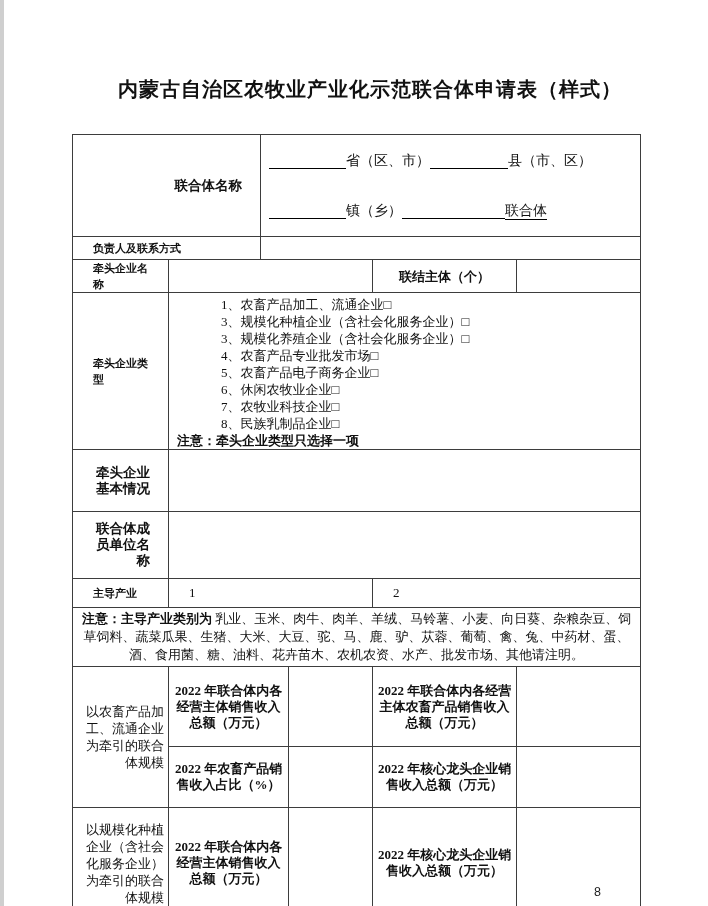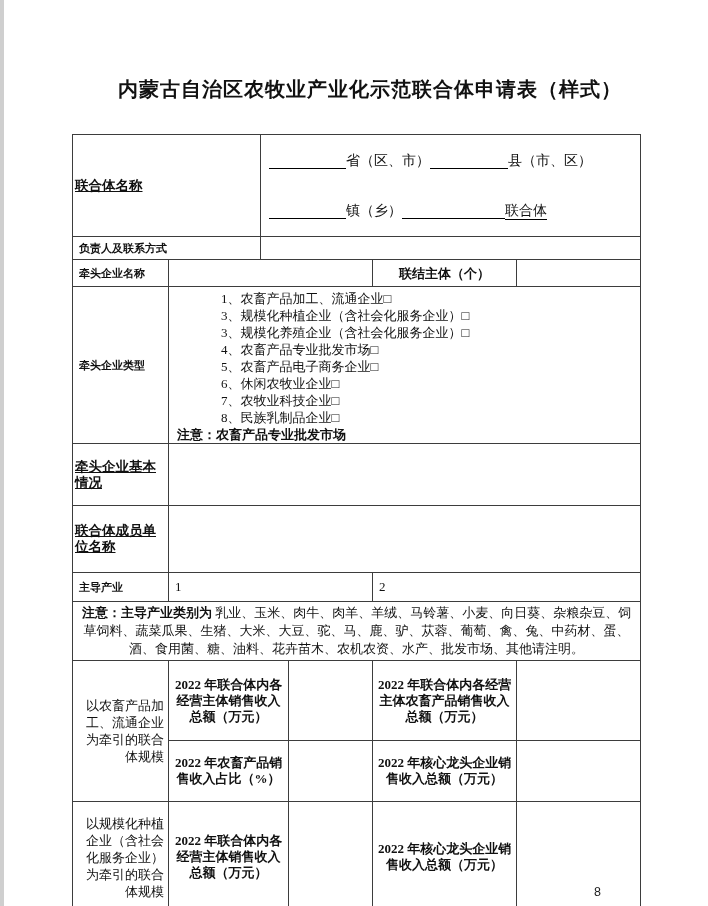--- a/index.html
+++ b/index.html
@@ -6,23 +6,23 @@
   body{
     width:708px;height:906px;position:relative;background:#ffffff;
     font-family:"Liberation Serif","DejaVu Serif",serif;color:#111;
     overflow:hidden;
   }
   .page-edge{position:absolute;left:0;top:0;width:4px;height:906px;background:#cfcfcf;}
   .doc-title{position:absolute;left:16px;top:76px;width:708px;text-align:center;
     font-size:20px;font-weight:bold;letter-spacing:1px;}
   table.form{position:absolute;left:72px;top:134px;width:568px;
     border-collapse:collapse;table-layout:fixed;}
-  td{border:1px solid #3d3d3d;padding:0 6px;font-size:13px;line-height:16px;
+  td{border:1px solid #3d3d3d;padding:0 20px;font-size:13px;line-height:16px;
     vertical-align:middle;overflow:hidden;}
-  td.lbl-c{font-weight:bold;font-size:13.5px;text-align:left;padding:0 2px;text-decoration:underline;}
+  td.lbl-c{font-weight:bold;font-size:13.5px;text-align:right;padding:0 18px;}
   td.lbl-l{font-weight:bold;font-size:11px;text-align:left;}
   td.plain{font-weight:normal;}
   
   td.namecell{vertical-align:top;padding-left:8px;font-size:14px;}
   .nameline1{margin-top:18px;}
   .nameline2{margin-top:34px;}
   .blank{display:inline-block;border-bottom:1px solid #000;height:15px;vertical-align:bottom;}
   .b77{width:77px;} .b78{width:78px;} .b103{width:103px;}
   .uline{border-bottom:1px solid #000;padding-bottom:1px;}
   
@@ -85,21 +85,21 @@
     <td class="lbl-l">牵头企业类型</td>
     <td colspan="5" class="typelist">
       <div class="type-opt">1、农畜产品加工、流通企业□</div>
       <div class="type-opt">3、规模化种植企业（含社会化服务企业）□</div>
       <div class="type-opt">3、规模化养殖企业（含社会化服务企业）□</div>
       <div class="type-opt">4、农畜产品专业批发市场□</div>
       <div class="type-opt">5、农畜产品电子商务企业□</div>
       <div class="type-opt">6、休闲农牧业企业□</div>
       <div class="type-opt">7、农牧业科技企业□</div>
       <div class="type-opt">8、民族乳制品企业□</div>
-      <div class="type-note">注意：农畜产品专业批发市场</div>
+      <div class="type-note">注意：牵头企业类型只选择一项</div>
     </td>
   </tr>
 
   <tr style="height:62px">
     <td class="lbl-c">牵头企业基本情况</td>
     <td colspan="5"></td>
   </tr>
 
   <tr style="height:67px">
     <td class="lbl-c">联合体成员单位名称</td>

